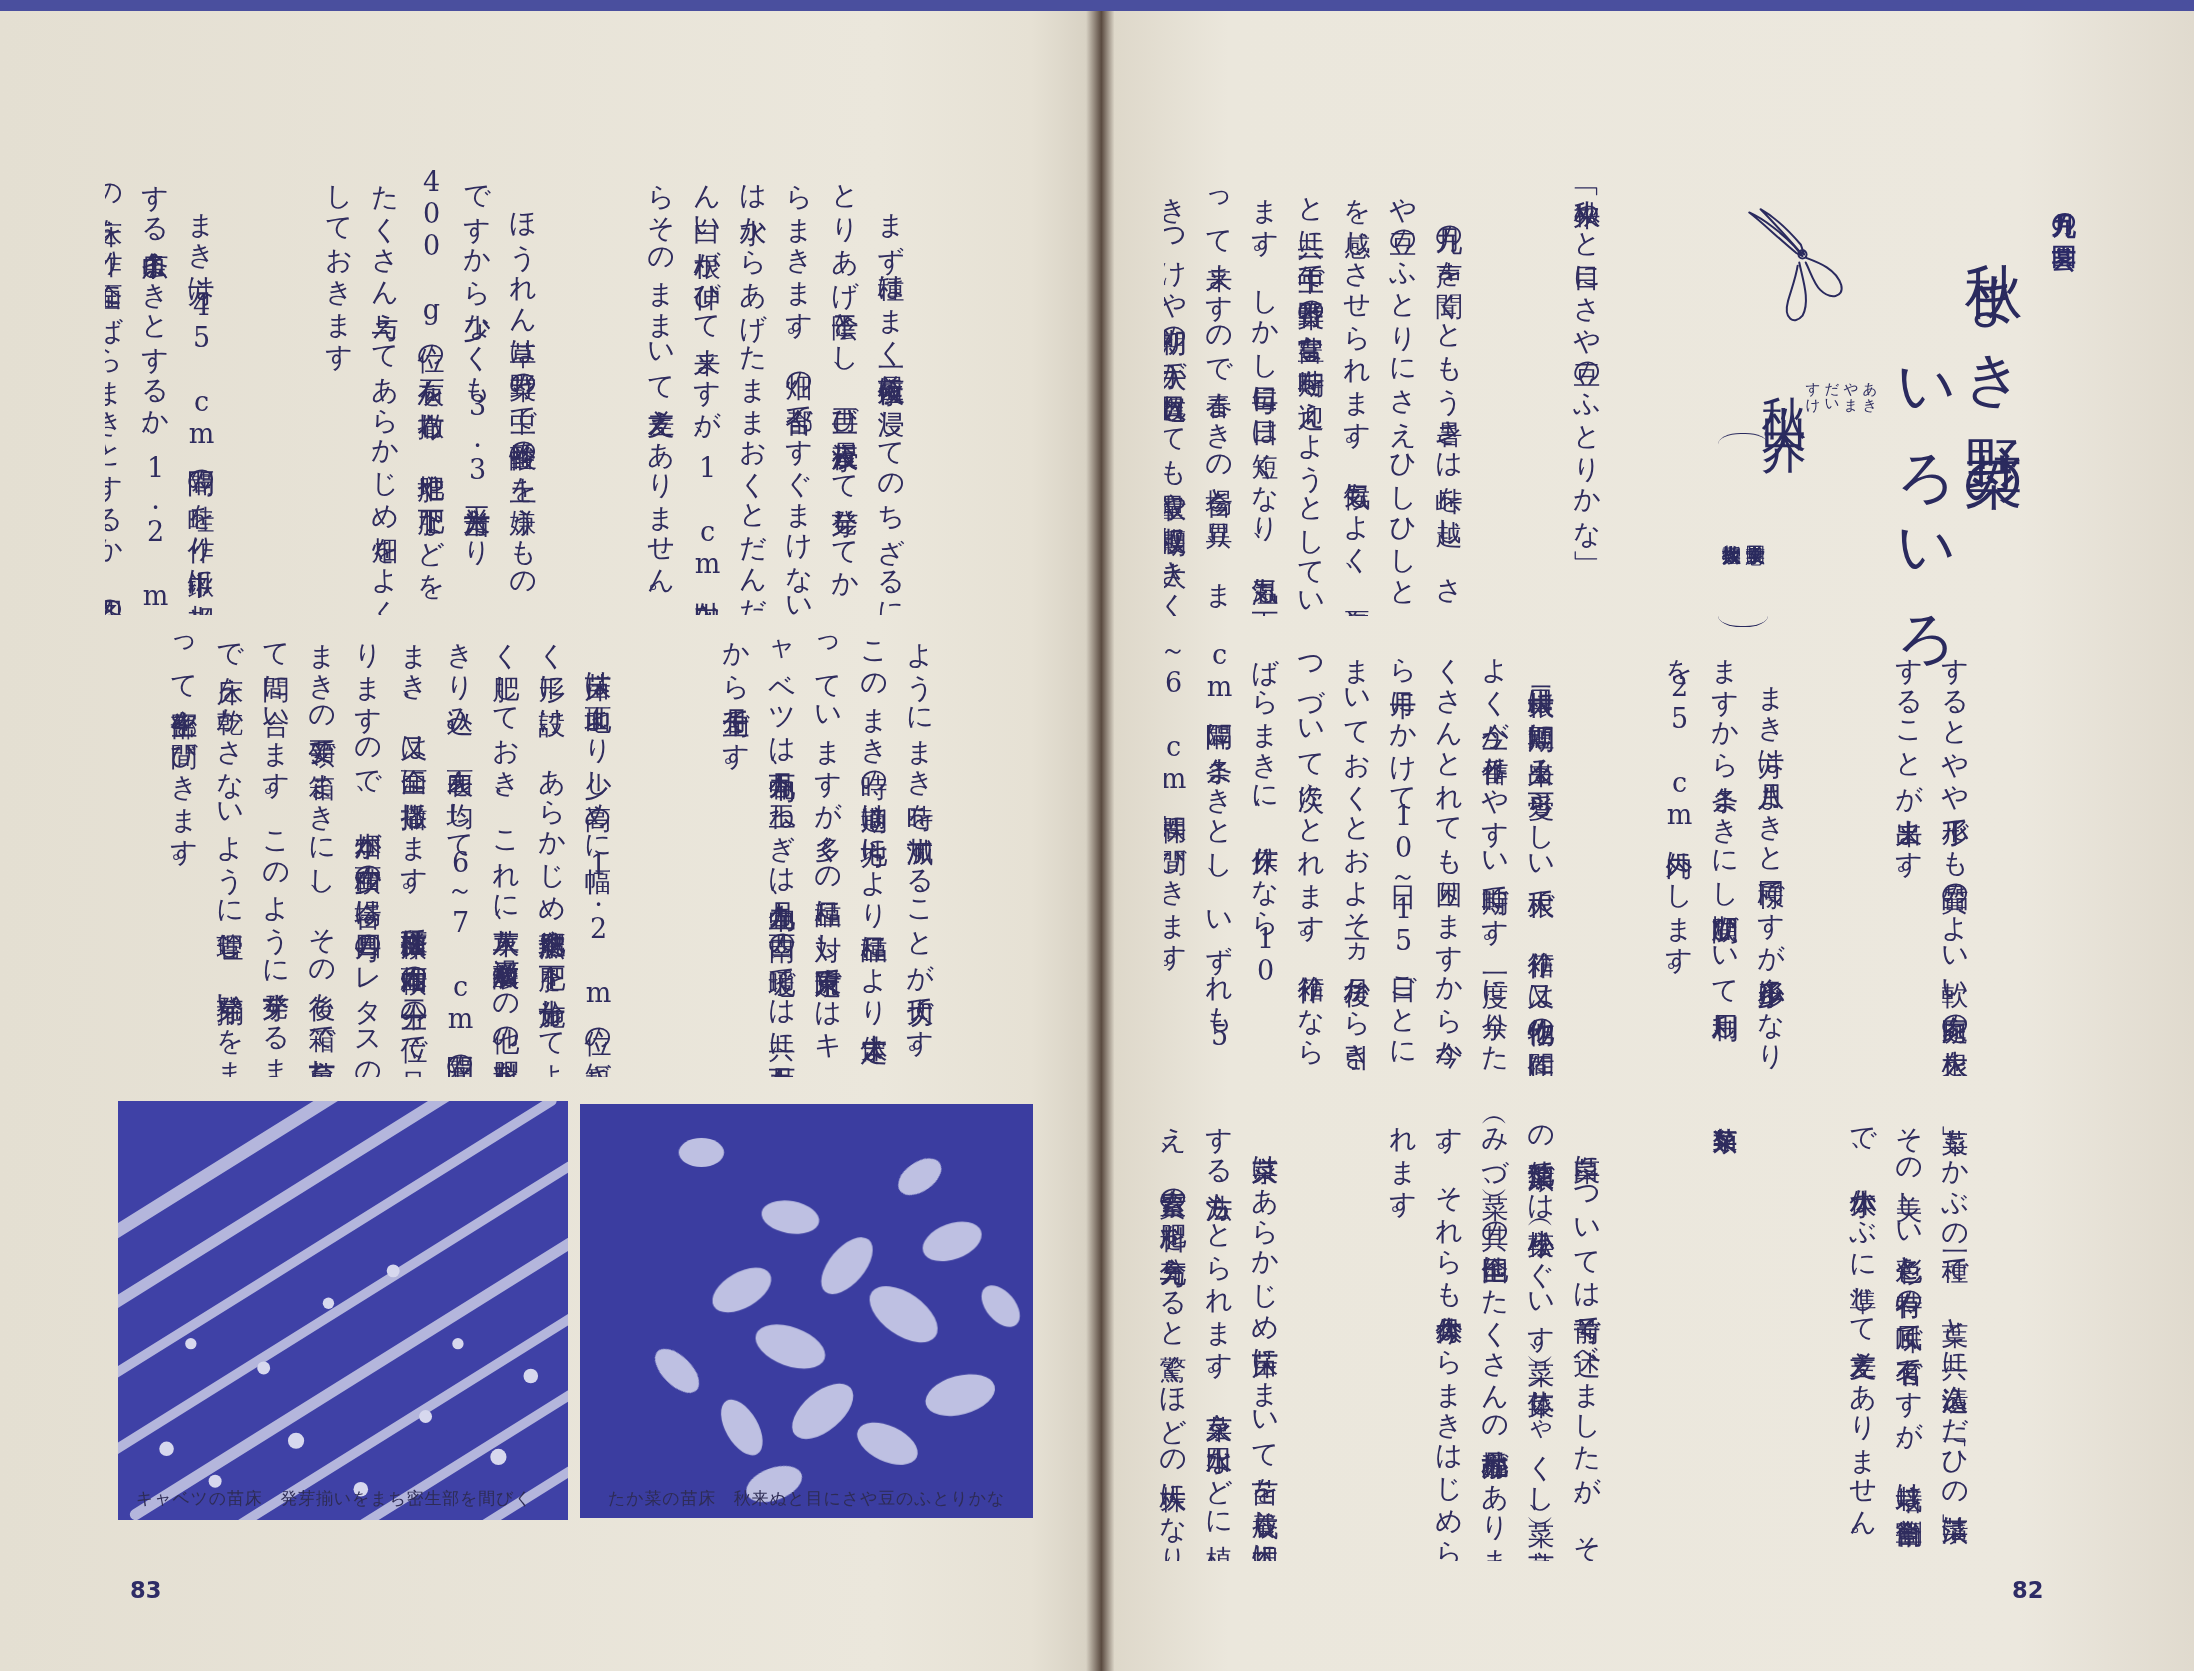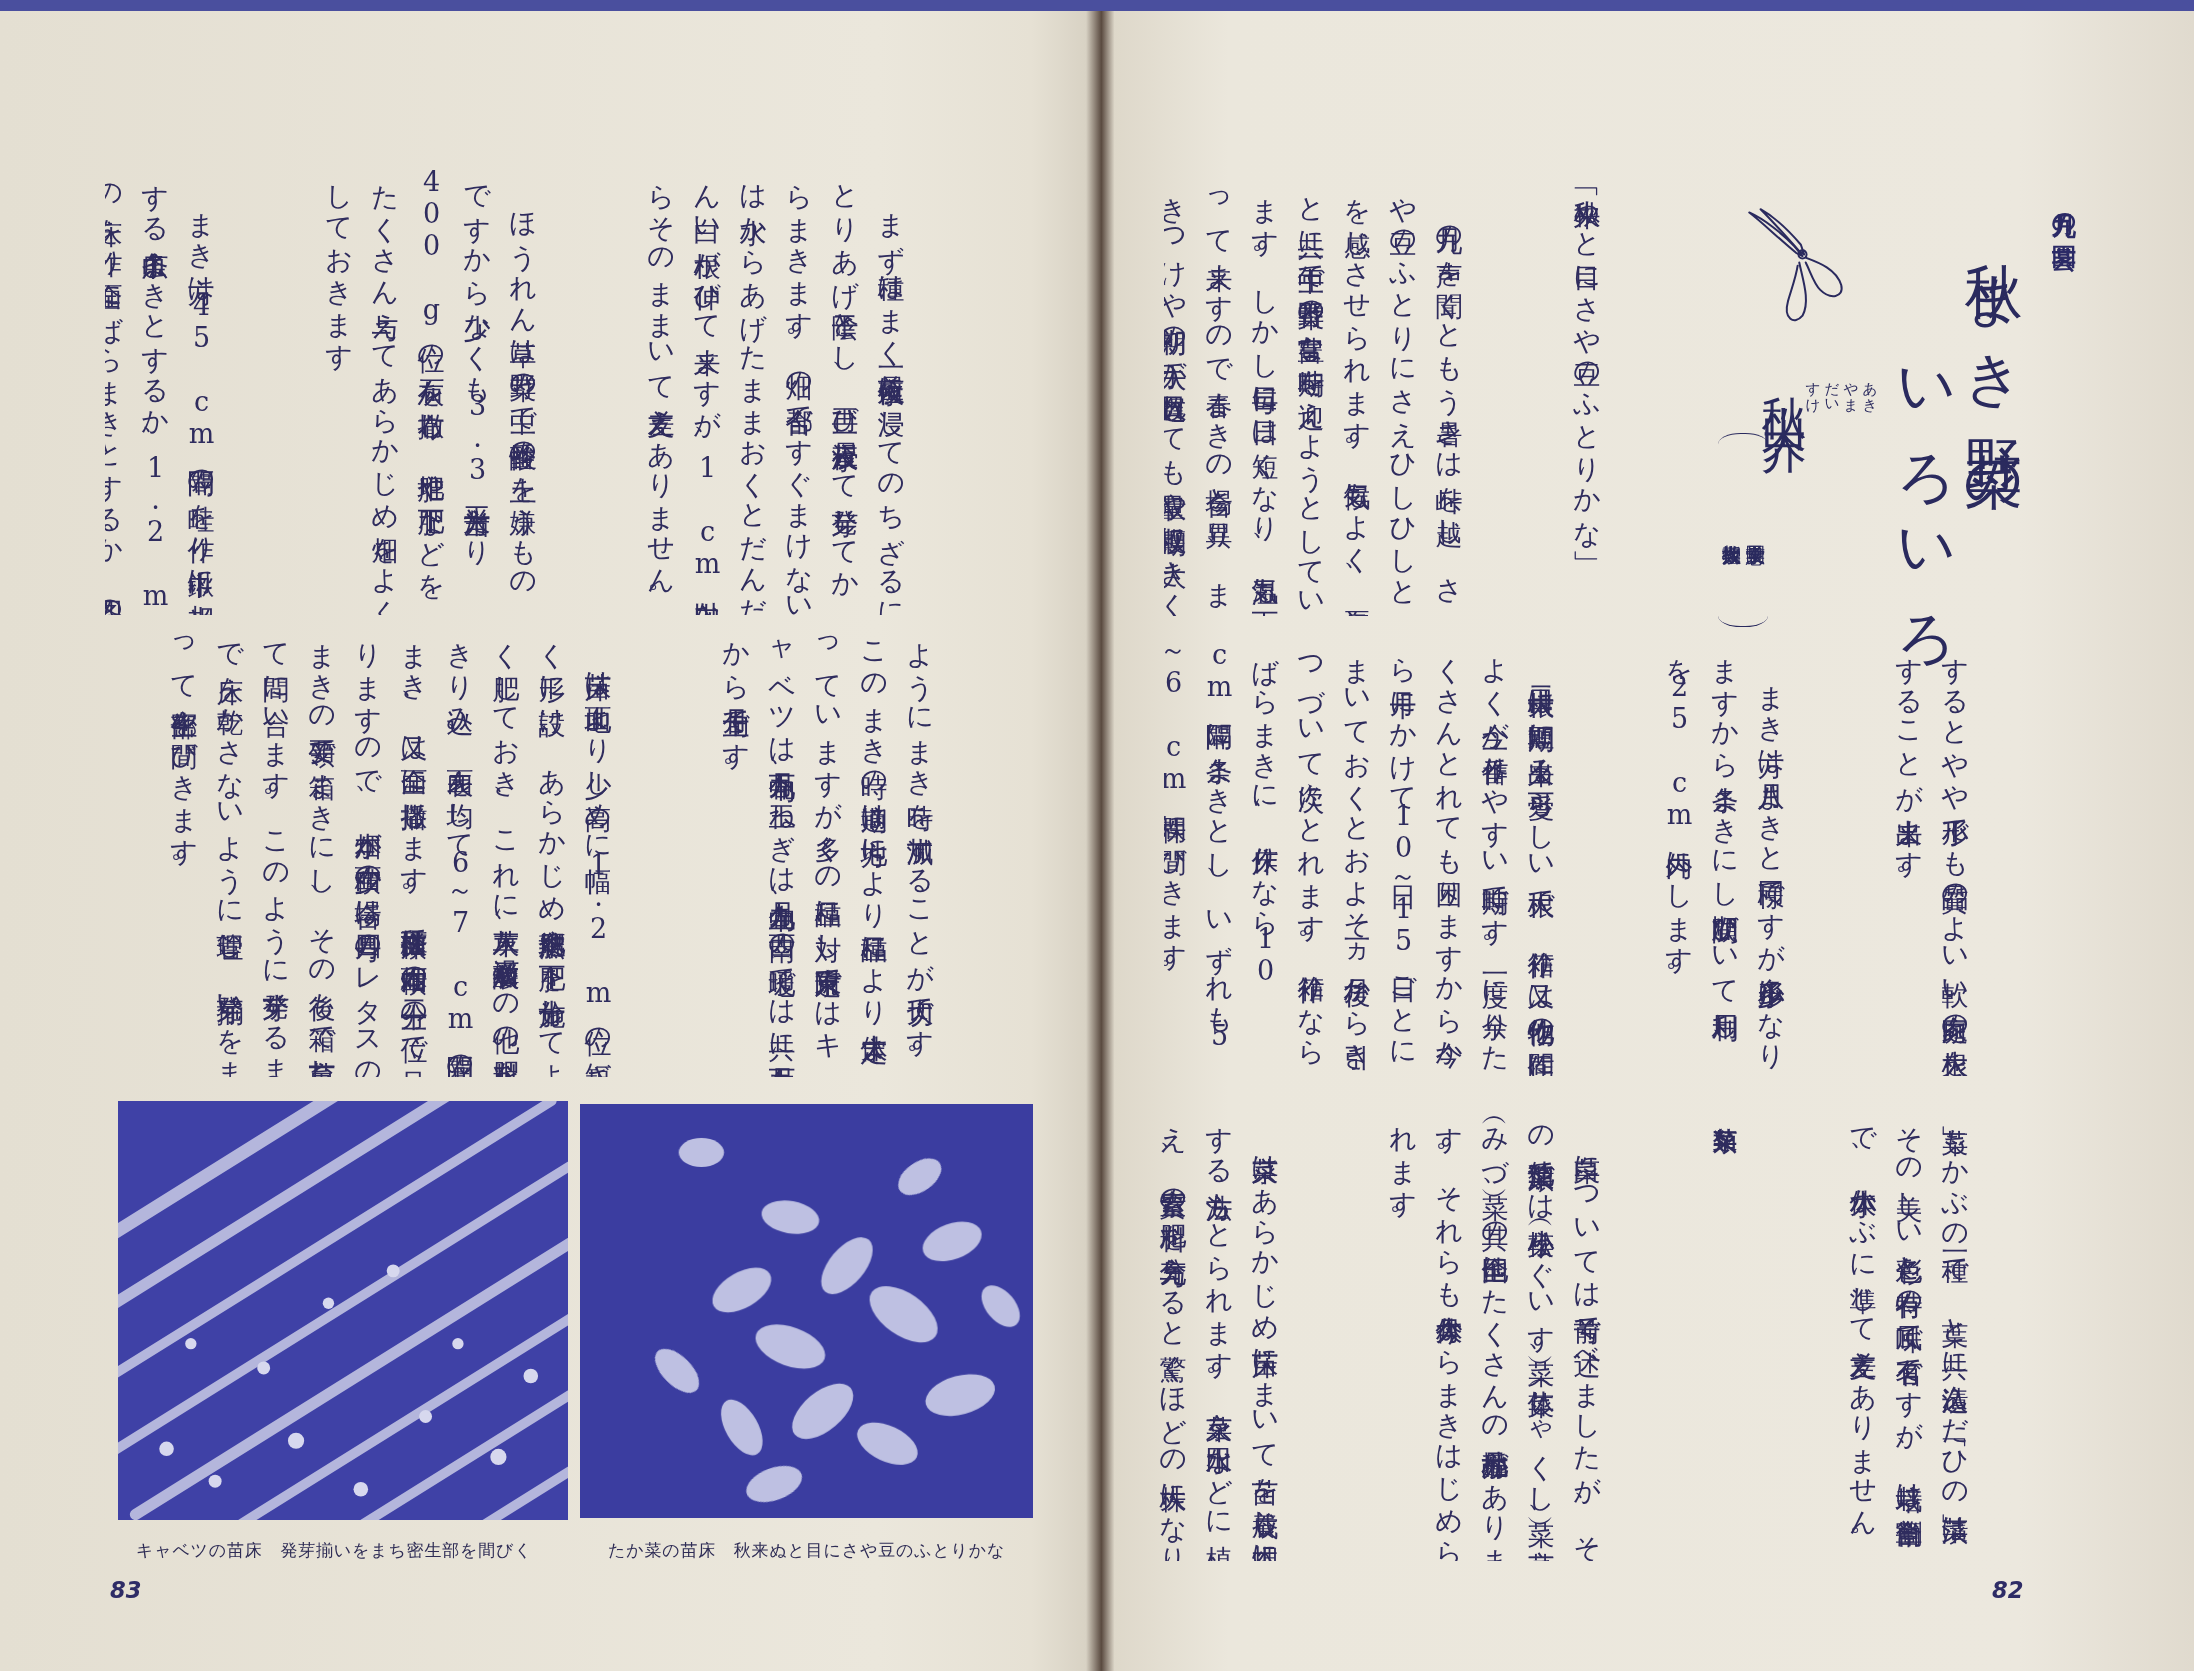--- a/index.html
+++ b/index.html
@@ -66,28 +66,28 @@
     font-family: "DejaVu Sans", "Liberation Sans", sans-serif;
     font-size: 19.4px; line-height: 24px; color: #2a2a5e;
     display: flex; align-items: center; justify-content: center;
     padding: 3.2px 0;
   }
   .scissors { position: absolute; left: 1746px; top: 206px; width: 113px; height: 121px; }
 
   .photo { position: absolute; background: #3d3fa2; overflow: hidden; }
   .photo svg { width: 100%; height: 100%; display: block; }
   .caption {
-    position: absolute; top: 1539px;
+    position: absolute; top: 1487px;
     font-family: Liberation Mono, monospace;
     font-size: 17px; color: #2e2c55; letter-spacing: 0.8px; white-space: pre;
   }
   .pageno {
     position: absolute; top: 1577px;
     font-family: "DejaVu Sans", "Liberation Sans", sans-serif;
-    font-style: italic; font-weight: bold; font-size: 22.6px; color: #2e2c66;
+    font-weight: bold; font-size: 22.6px; color: #2e2c66; margin-left: 20px;
   }
 </style>
 </head>
 <body>
 
 <div class="spread">
   <div class="topband"></div>
 
   <div class="page page-left">
 

